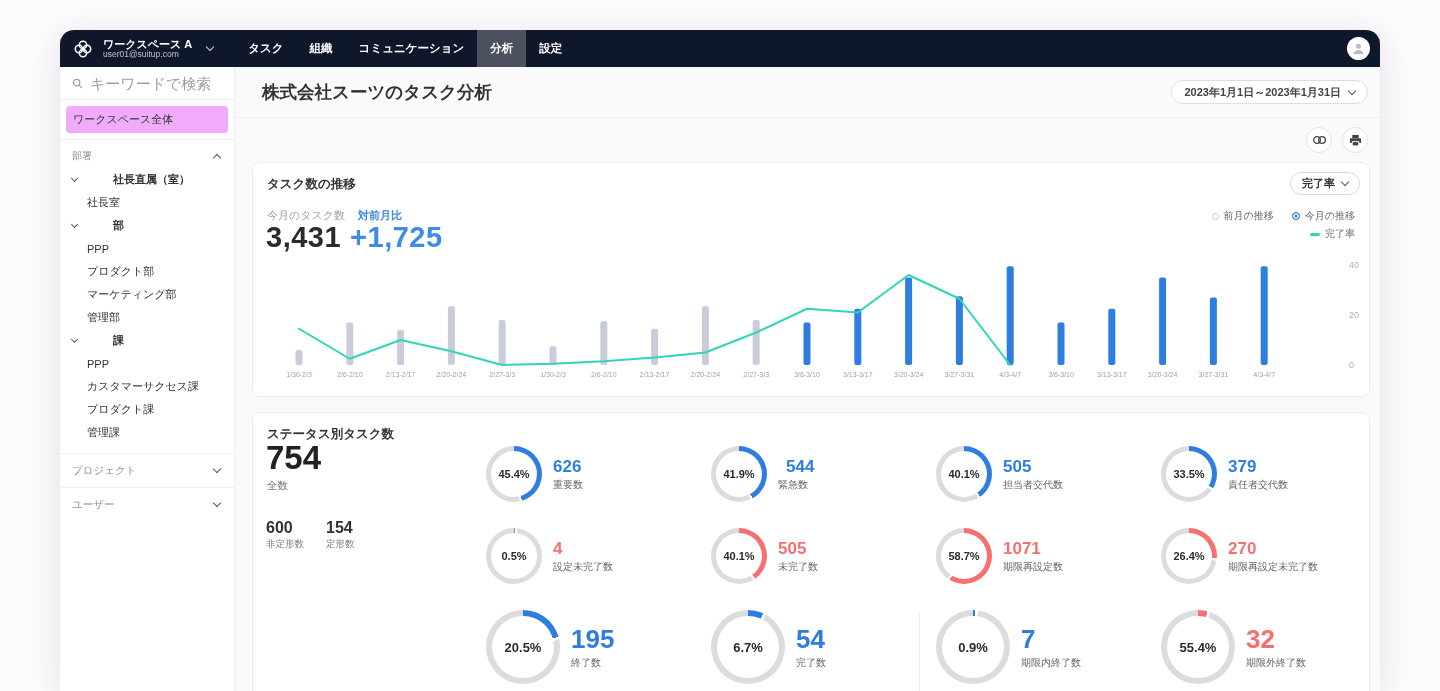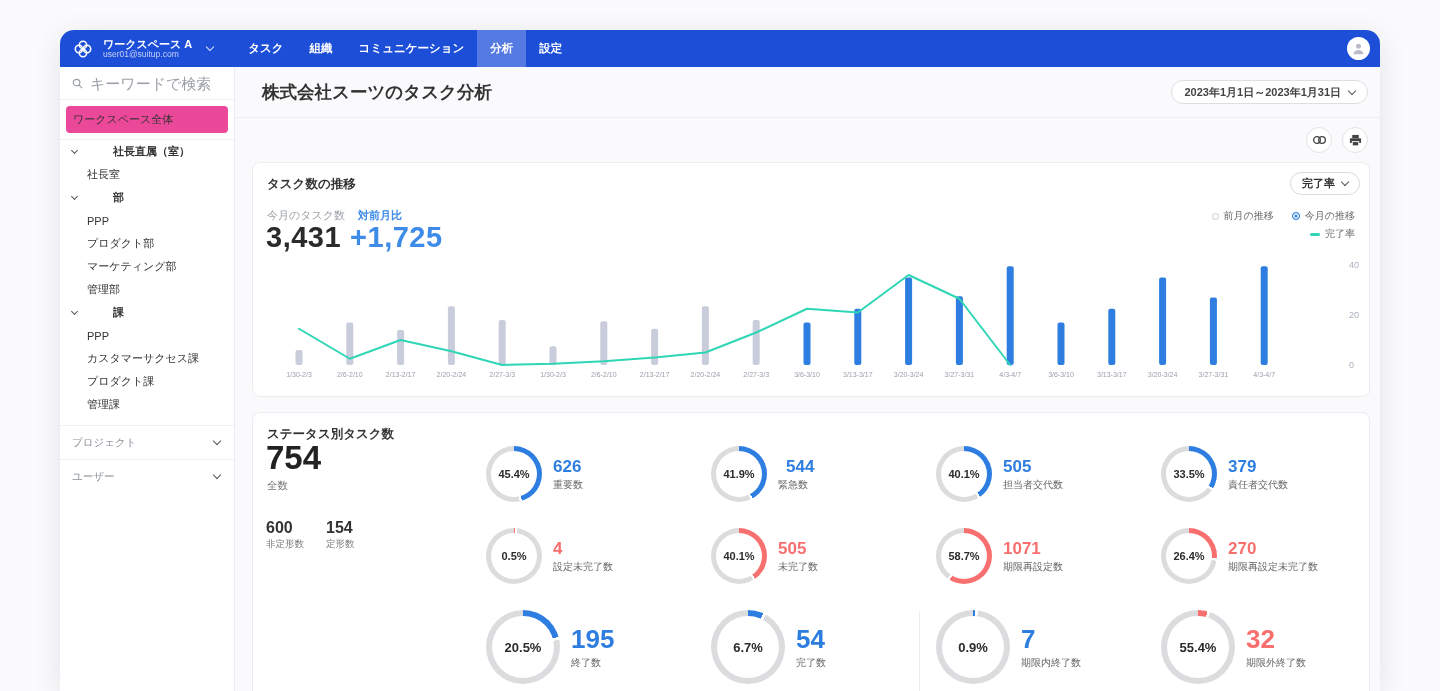--- a/index.html
+++ b/index.html
@@ -2,42 +2,42 @@
 <html><head>
 <meta charset="utf-8">
 <style>
   * { margin:0; padding:0; box-sizing:border-box; }
   body { font-family:"Liberation Sans","DejaVu Sans",sans-serif; }
   .stage { position:relative; width:1440px; height:691px; background:#FBFBFD; overflow:hidden; }
   .app { position:absolute; left:60px; top:30px; width:1320px; height:661px;
          border-radius:14px 14px 0 0; background:#FAFAFC; box-shadow:0 6px 30px rgba(50,50,80,.12); overflow:hidden; }
 
   
-  .navbar { height:37px; background:#1d4ed8; display:flex; align-items:stretch; padding:0 12px; position:relative; }
+  .navbar { height:37px; background:#0f172a; display:flex; align-items:stretch; padding:0 12px; position:relative; }
   .nb-left { display:flex; align-items:center; gap:9px; }
   .ws-block { line-height:1.1; }
   .ws-name { color:#fff; font-size:11px; font-weight:bold; }
   .ws-email { color:rgba(255,255,255,.72); font-size:8.5px; }
   .nb-chev { color:rgba(255,255,255,.85); margin-left:6px; display:flex; align-items:center; }
   .nav-menu { display:flex; align-items:stretch; margin-left:22px; }
   .nav-item { display:flex; align-items:center; padding:0 13px; color:#fff; font-size:11.5px; font-weight:bold; cursor:pointer; }
   .nav-item.active { background:rgba(255,255,255,.25); }
   .avatar { position:absolute; right:10px; top:7px; width:23px; height:23px; border-radius:50%; background:#fff;
             display:flex; align-items:center; justify-content:center; }
 
   
   .body-area { display:flex; height:624px; }
   .sidebar { width:175px; background:#FFFFFF; border-right:1px solid #ECECF0; font-size:11px; color:#333; flex:none; }
   .main { flex:1; position:relative; background:#FAFAFC; }
 
   
   .search-row { height:33px; display:flex; align-items:center; gap:7px; padding-left:12px; border-bottom:1px solid #EFEFF2; }
   .search-input { border:none; outline:none; width:120px; font-size:15px; color:#555; background:transparent; font-family:inherit; }
   .search-input::placeholder { color:#9BA0A8; }
-  .ws-all { margin:6px; height:27px; background:#ec4899; border-radius:4px; display:flex; align-items:center;
+  .ws-all { margin:6px; height:27px; background:#f0abfc; border-radius:4px; display:flex; align-items:center;
             padding-left:7px; font-size:11px; color:#333; cursor:pointer; }
   .sb-divider { border-top:1px solid #EFEFF2; }
   .section-head { display:flex; align-items:center; justify-content:space-between; padding:9px 14px 5px 12px; color:#8A8F98; font-size:10px; }
   .tree-row { height:23px; display:flex; align-items:center; gap:6px; cursor:pointer; }
   .tree-row.lvl0 { padding-left:12px; font-weight:bold;gap:36px; }
   .tree-row.lvl1 { padding-left:27px; font-weight:500; }
   .sb-collapsible { height:33px; display:flex; align-items:center; justify-content:space-between;
                     padding:0 14px 0 12px; color:#8A8F98; font-size:10.5px; cursor:pointer; }
 
   .chev { display:inline-block; width:6px; height:6px; border-right:1.5px solid currentColor; border-bottom:1.5px solid currentColor;
@@ -149,20 +149,24 @@
       <aside class="sidebar">
         <div class="search-row">
           <svg width="11" height="11" viewBox="0 0 12 12">
             <circle cx="5" cy="5" r="3.6" fill="none" stroke="#9BA0A8" stroke-width="1.3"></circle>
             <line x1="7.8" y1="7.8" x2="11" y2="11" stroke="#9BA0A8" stroke-width="1.3"></line>
           </svg>
           <input class="search-input" placeholder="キーワードで検索" style="">
         </div>
         <div class="ws-all">ワークスペース全体</div>
         <div class="sb-divider"></div>
+        <div class="section-head">
+          <span>部署</span>
+          <span class="chev up dark"></span>
+        </div>
         <div>
             <div class="tree-row lvl0">
               <span class="chev sm"></span>
               <span>社長直属（室）</span>
             </div>
             <div class="tree-row lvl1">
               <span>社長室</span>
             </div>
             <div class="tree-row lvl0">
               <span class="chev sm"></span>

